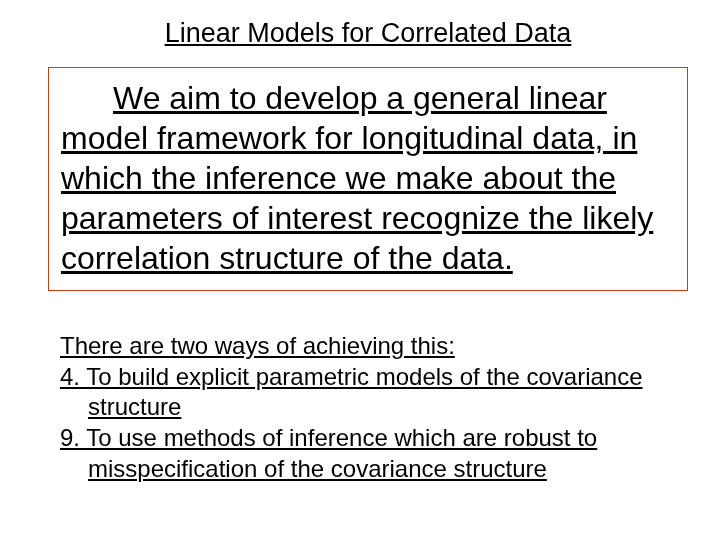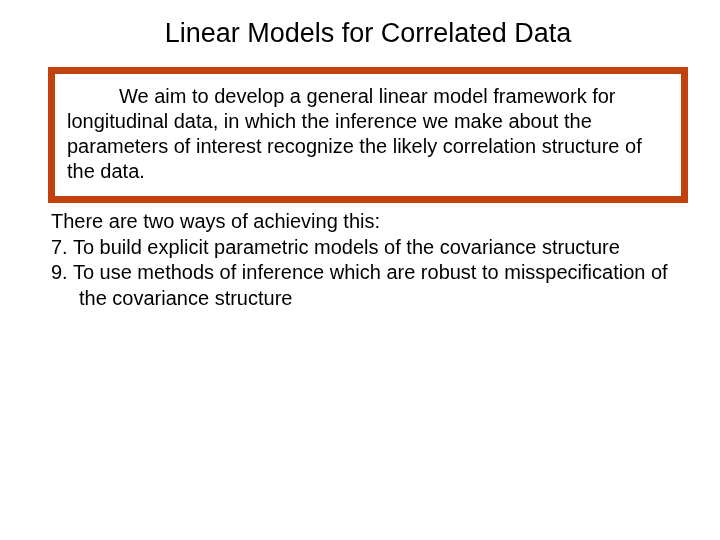--- a/index.html
+++ b/index.html
@@ -10,56 +10,57 @@
     background: #ffffff;
     font-family: Verdana, Geneva, sans-serif;
     color: #000000;
   }
   .slide {
     width: 720px;
     height: 540px;
     position: relative;
     box-sizing: border-box;
     padding: 18px 24px 20px 40px;
+    text-decoration: underline;
   }
   .title {
     font-size: 27px;
     text-align: center;
     margin: 0 0 18px 0;
     font-weight: normal;
   }
   .boxed {
-    border: 7px solid #c2410c;
+    border: 1px solid #c2410c;
     padding: 10px 12px 12px 12px;
-    margin: 0 8px 6px 8px;
-    font-size: 20px;
+    margin: 0 8px 40px 8px;
+    font-size: 32px;
     line-height: 1.25;
   }
   .boxed .indent {
     display: inline-block;
     width: 52px;
   }
   .body {
-    font-size: 20px;
+    font-size: 24px;
     line-height: 1.28;
-    margin: 0 11px;
+    margin: 0 20px;
   }
   .list-item {
     padding-left: 28px;
     text-indent: -28px;
   }
 </style>
 </head>
 <body>
 
 <div class="slide">
   <h1 class="title">Linear Models for Correlated Data</h1>
 
   <div class="boxed">
     <span class="indent"></span><span>We aim to develop a general linear model framework for longitudinal data, in which the inference we make about the parameters of interest recognize the likely correlation structure of the data.</span>
   </div>
 
   <div class="body">
     <div>There are two ways of achieving this:</div>
-    <div class="list-item">7.  To build explicit parametric models of the covariance structure</div>
+    <div class="list-item">4.  To build explicit parametric models of the covariance structure</div>
     <div class="list-item">9.  To use methods of inference which are robust to misspecification of the covariance structure</div>
   </div>
 </div>
 
 </body></html>

